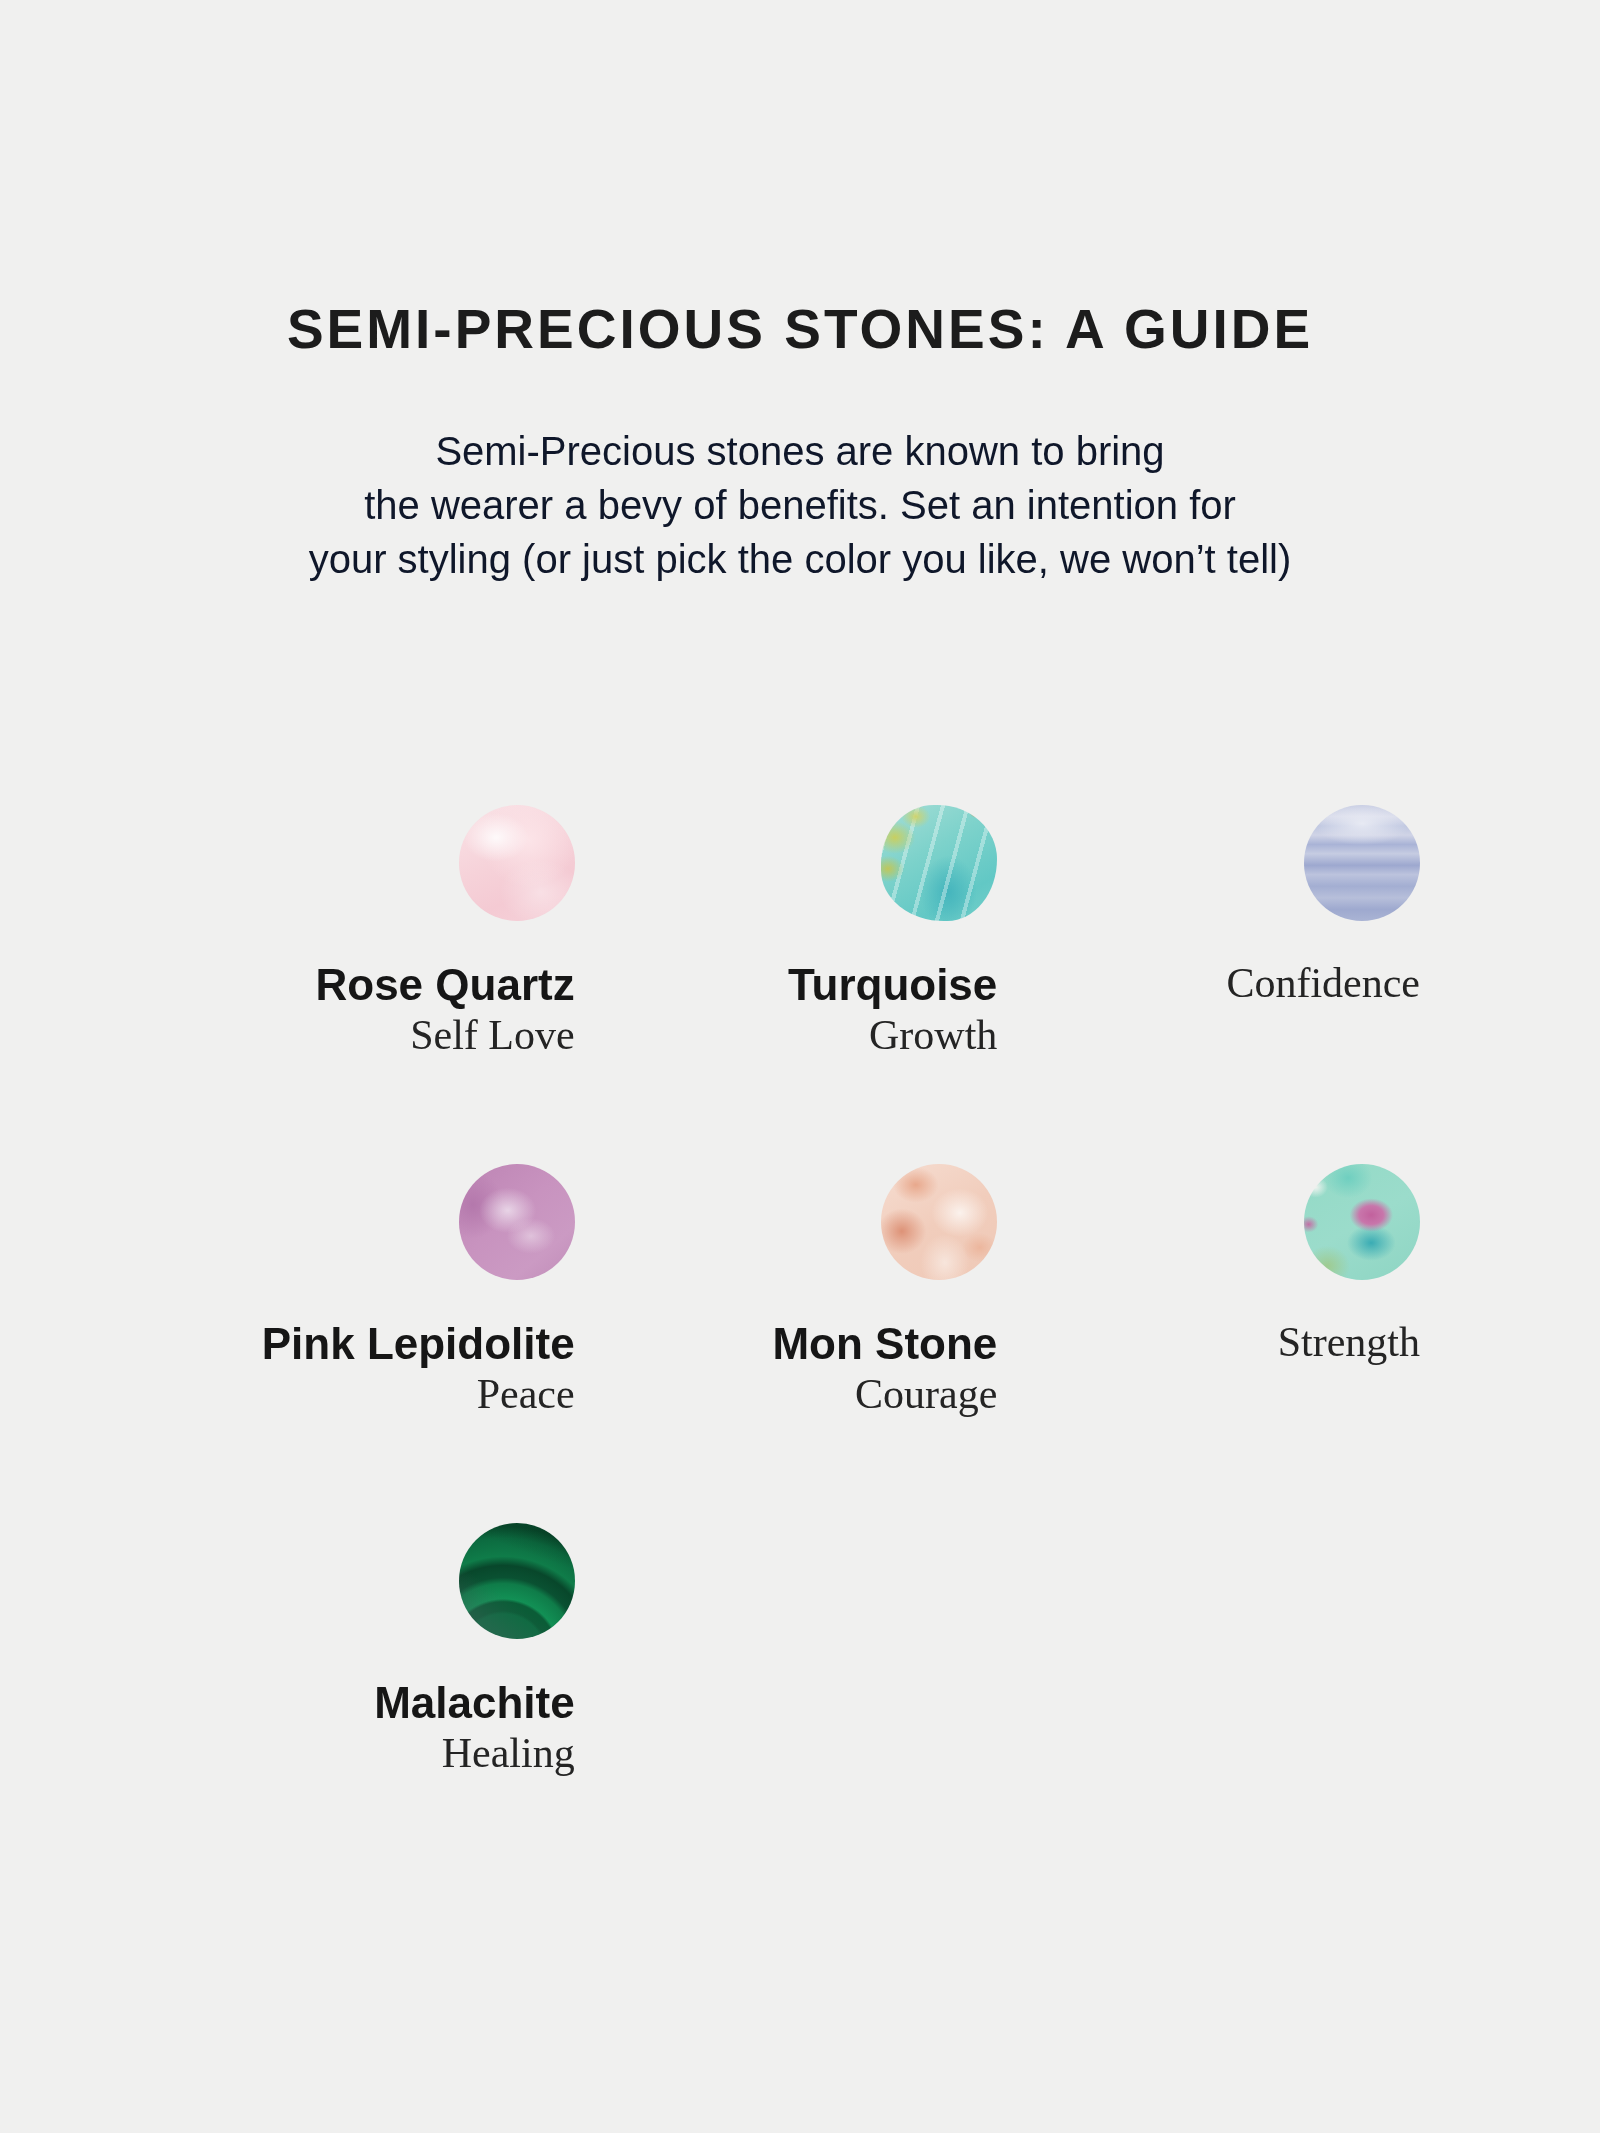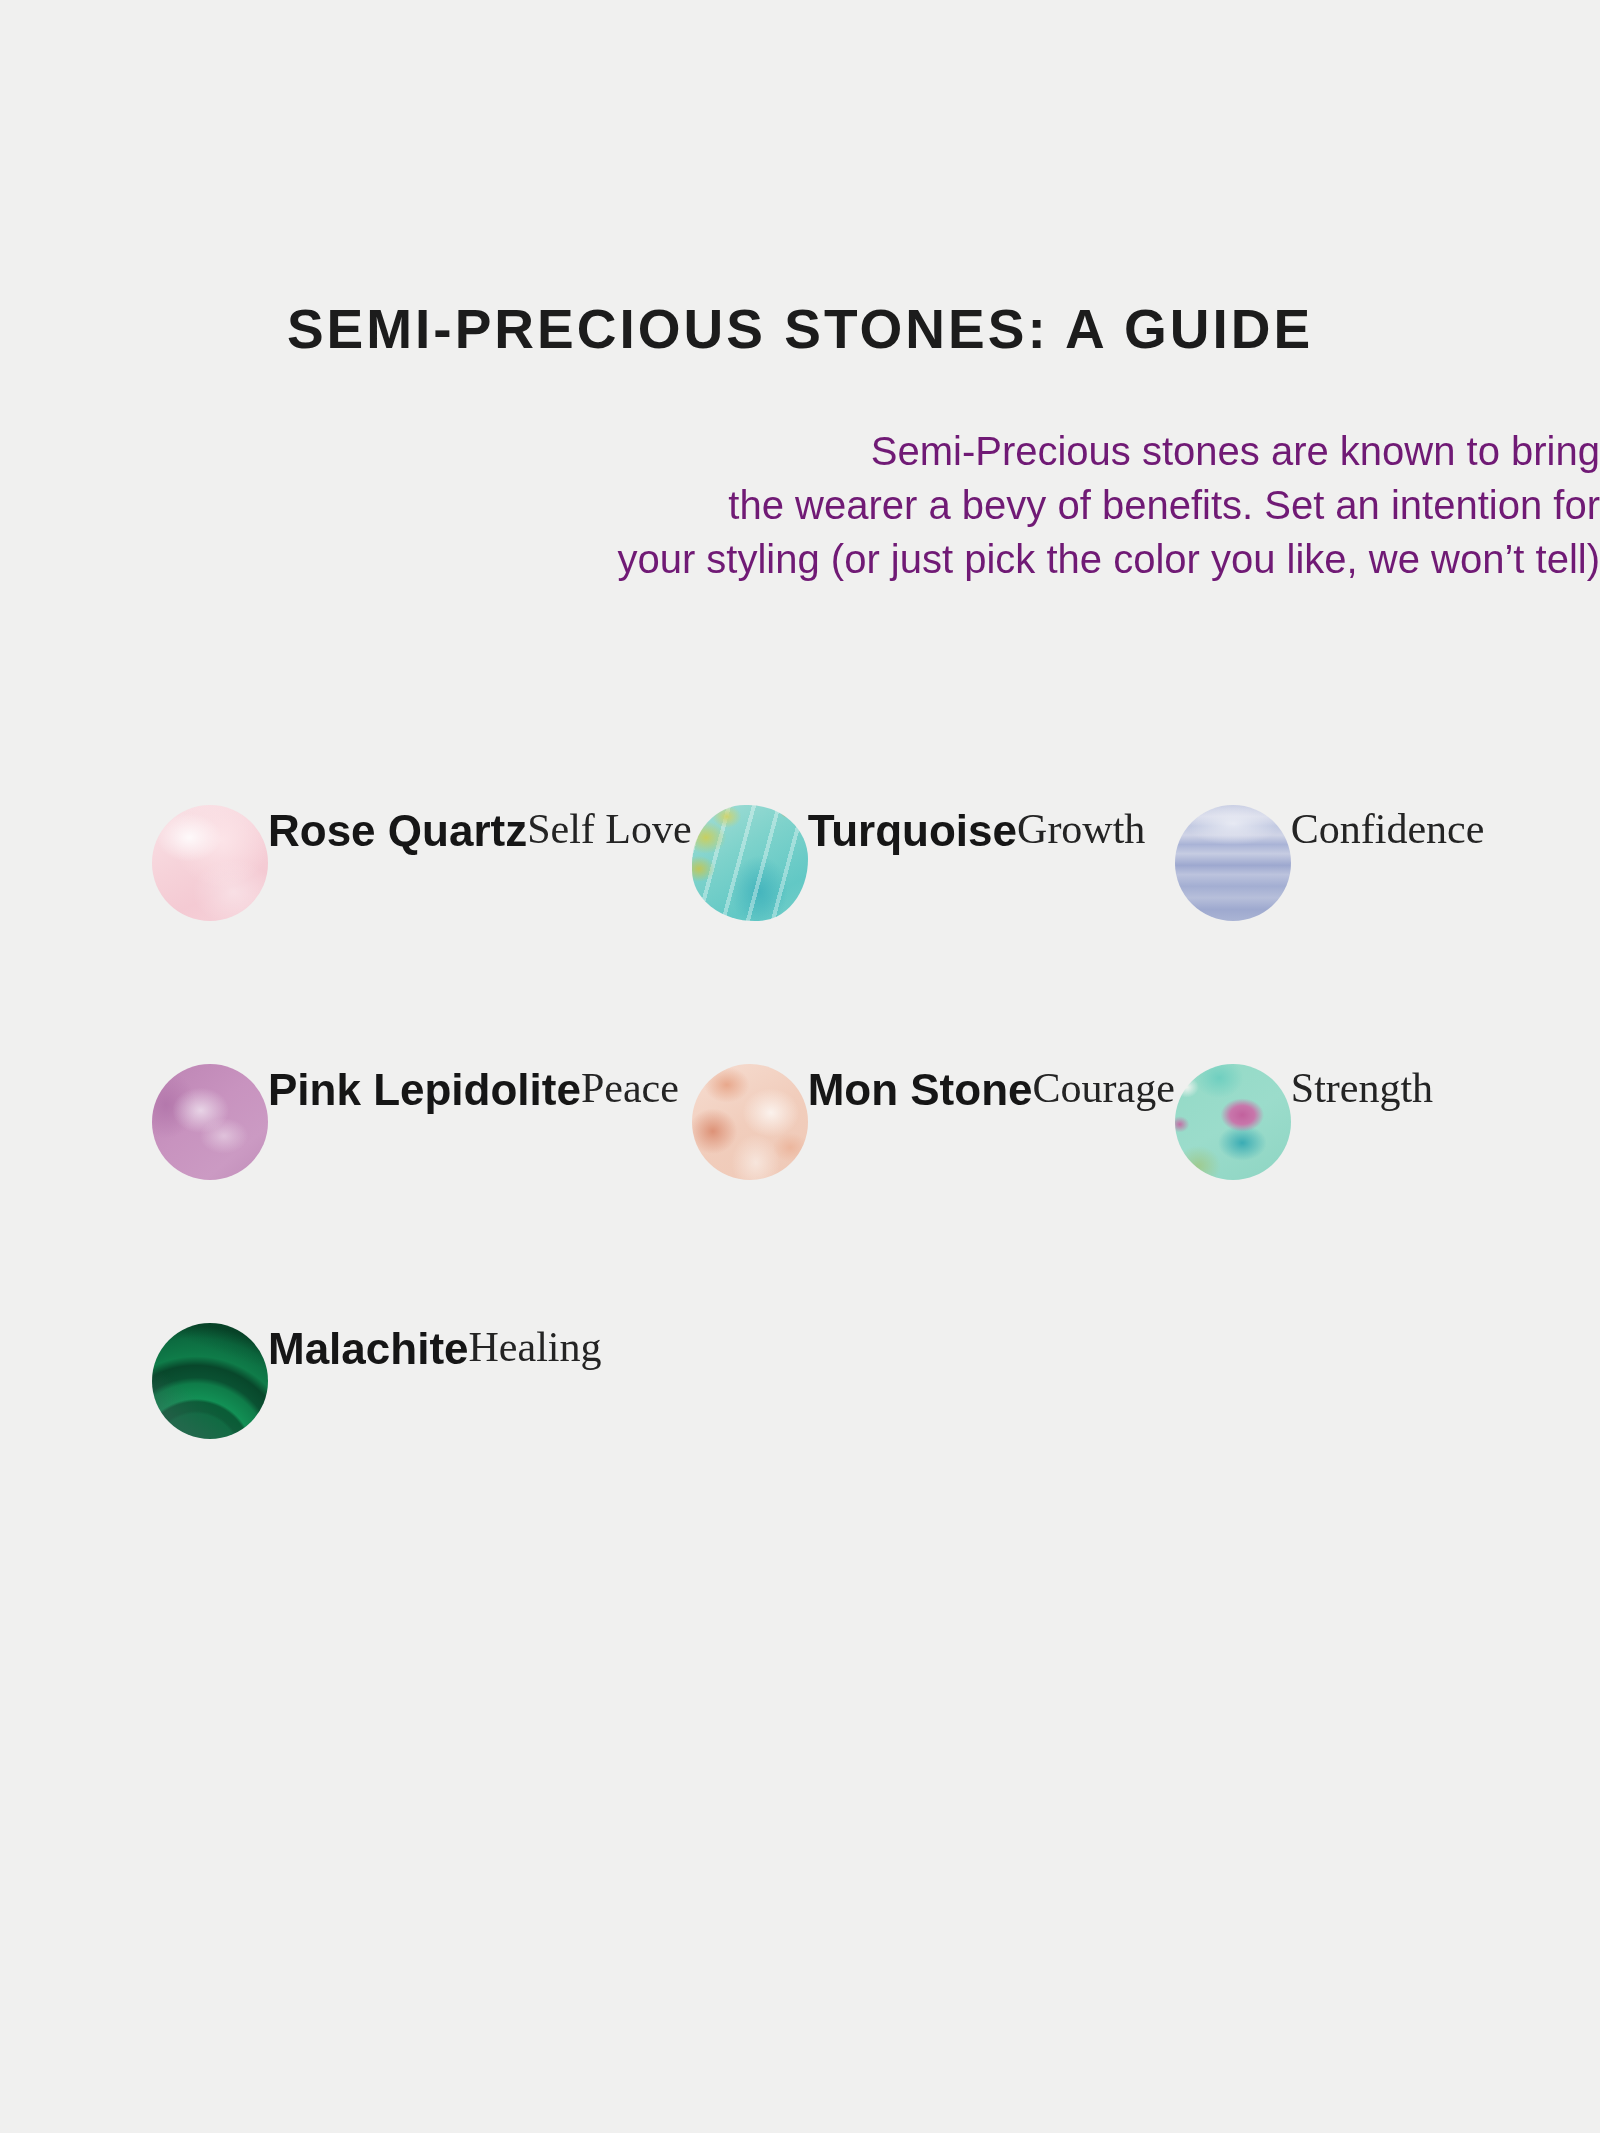--- a/index.html
+++ b/index.html
@@ -20,36 +20,36 @@
     font-size: 55px;
     font-weight: 700;
     letter-spacing: 3px;
     color: #1c1c1c;
     white-space: nowrap;
   }
 
   .intro {
     position: absolute;
     top: 424px; left: 0; right: 0;
-    text-align: right;
+    text-align: center;
     font-size: 40px;
     line-height: 54px;
-    color: #701a75;
+    color: #0f172a;
   }
   .intro-line { white-space: nowrap; }
 
   .grid {
     position: absolute;
     top: 805px; left: 152px;
     width: 1268px;
     display: grid;
     grid-template-columns: repeat(3, 1fr);
     row-gap: 105px;
   }
-  .cell { display: flex; flex-direction: row; align-items: flex-start; }
+  .cell { display: flex; flex-direction: column; align-items: flex-end; }
 
   .stone {
     width: 116px; height: 116px;
     border-radius: 50%;
     margin-bottom: 38px;
     flex: 0 0 auto;
   }
 
   .stone-name {
     font-size: 44px;

